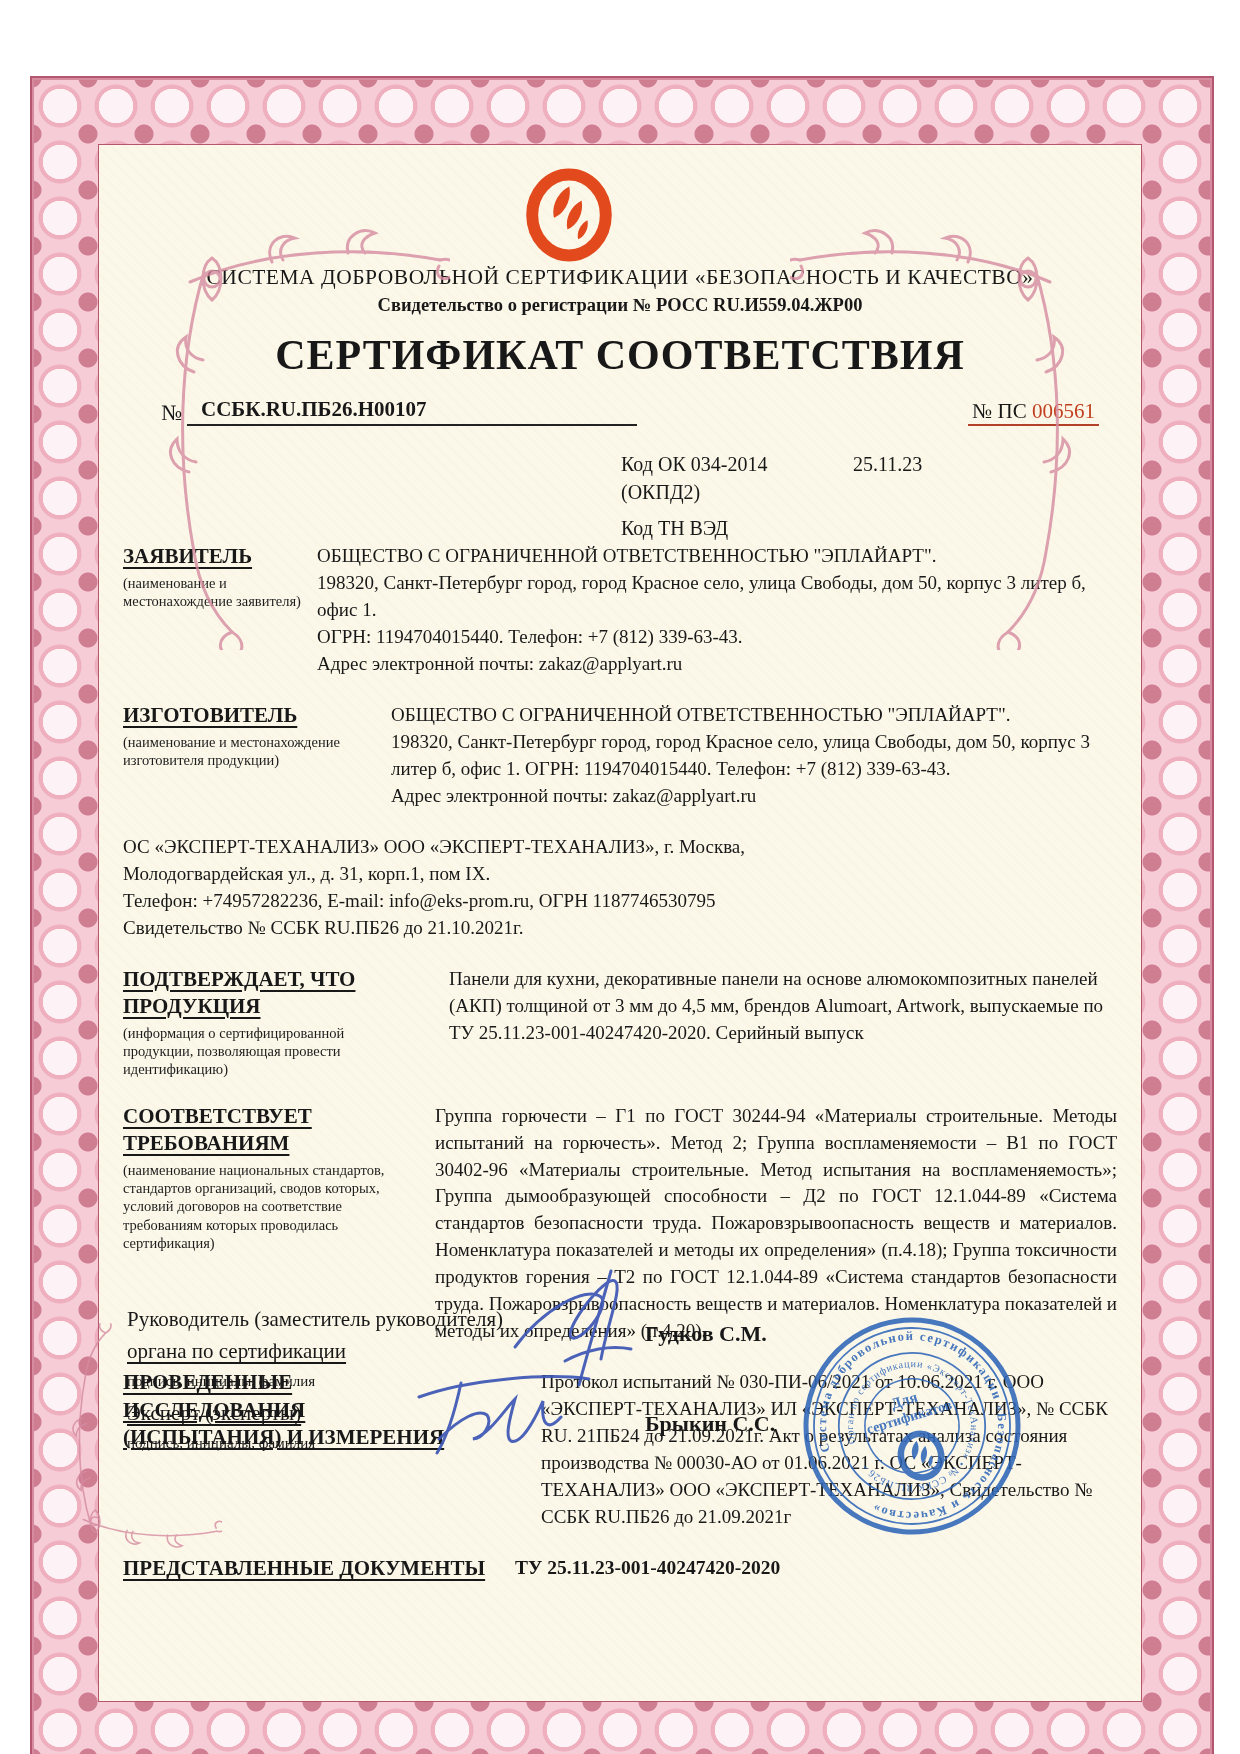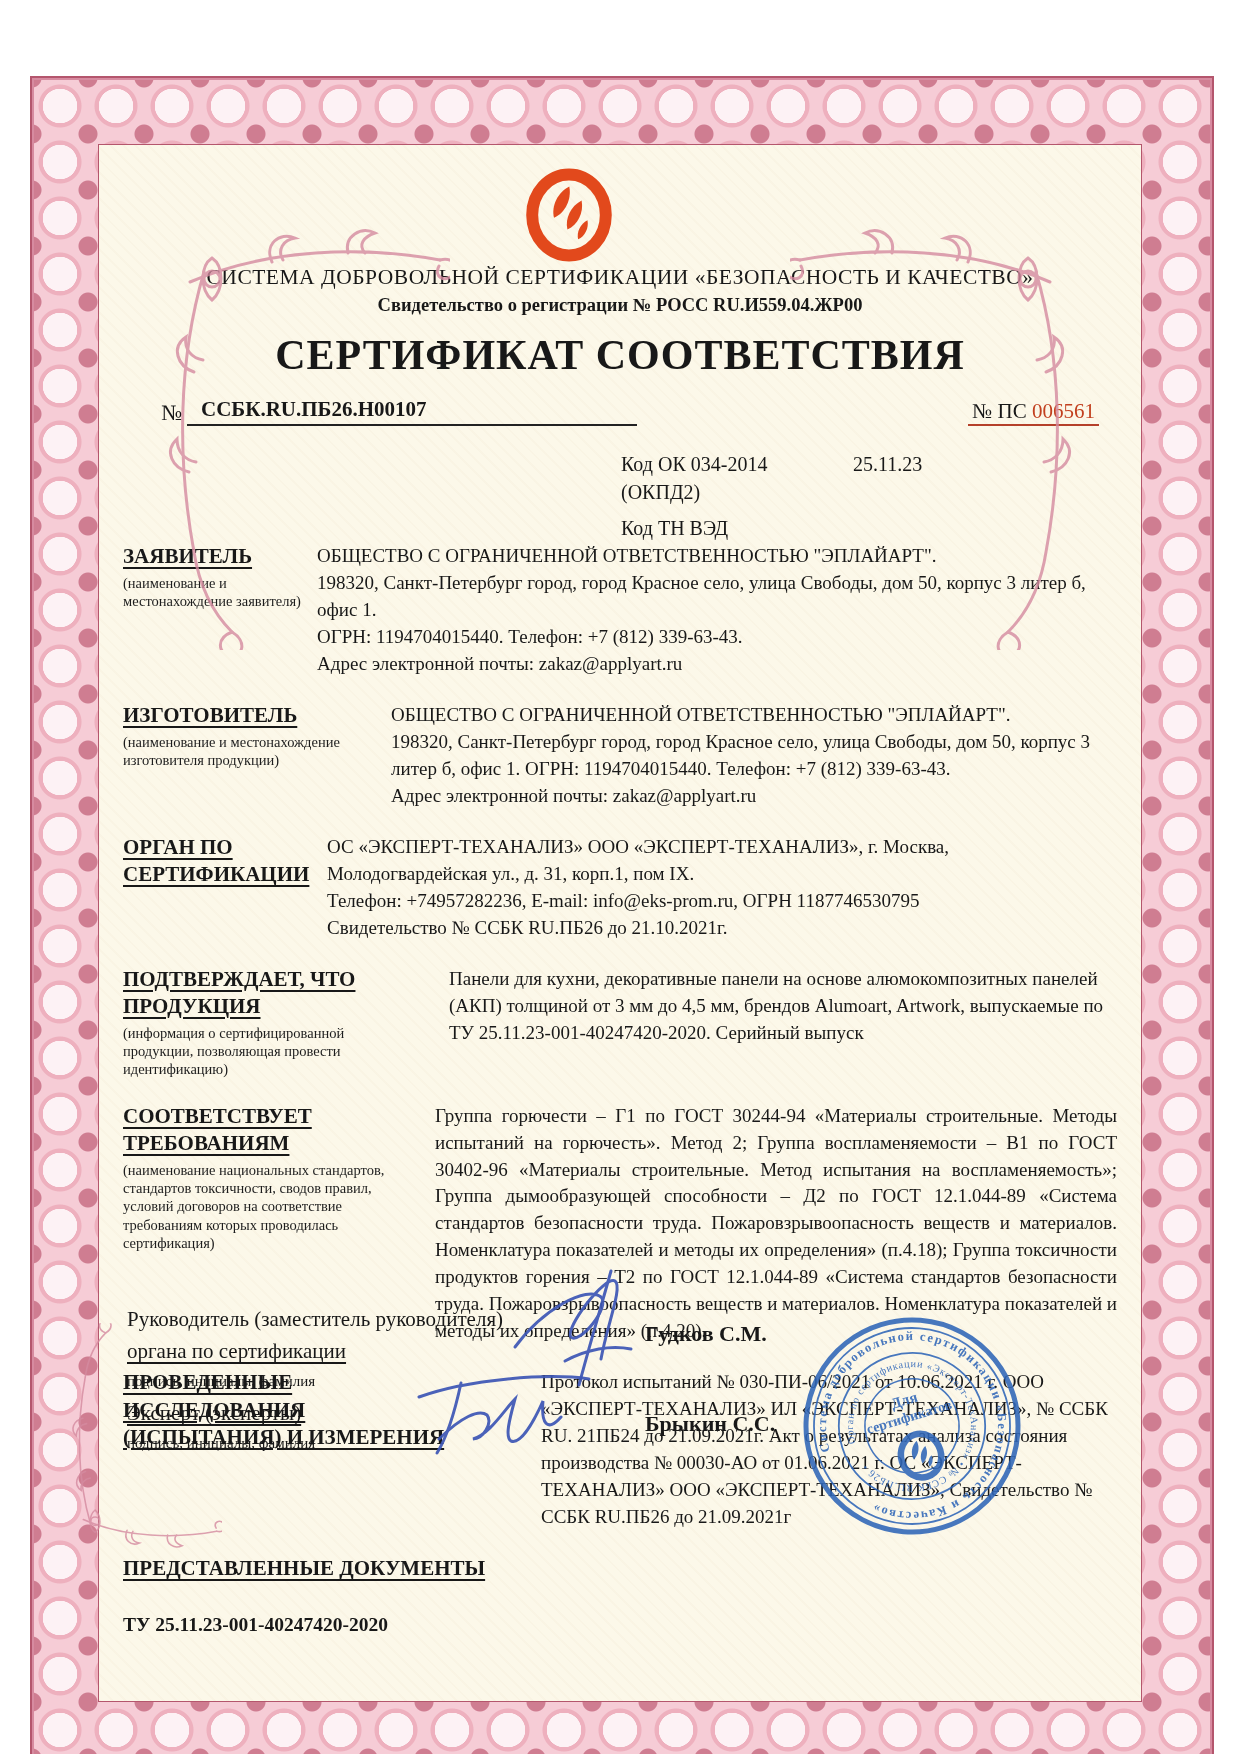--- a/index.html
+++ b/index.html
@@ -58,21 +58,21 @@
              text-decoration-thickness:2px;text-underline-offset:4px;line-height:1.3;}
   .sec-note{font-size:14.5px;line-height:1.25;margin-top:4px;color:#1d1d1d;}
   .sec-body{flex:1 1 auto;font-size:19px;line-height:1.42;}
   .w180 .sec-label{width:178px;}
   .w250 .sec-label{width:252px;}
   .w185 .sec-label{width:188px;}
   .w310 .sec-label{width:310px;}
   .w300 .sec-label{width:296px;}
   .w400 .sec-label{width:402px;}
   .just{text-align:justify;}
-  .docs-row{display:flex;gap:30px;margin-top:6px;flex-direction:column;}
+  .docs-row{display:flex;gap:30px;margin-top:6px;}
   .docs-row .sec-title{white-space:nowrap;}
   .docs-val{font-size:19.5px;font-weight:bold;padding-top:2px;}
   
   .sig-abs{position:absolute;font-size:21px;}
   .u{text-decoration:underline;text-decoration-thickness:1.5px;text-underline-offset:4px;}
   .cap{font-size:15px;}
   .sig-name{font-weight:bold;font-size:22px;}
   .ink{position:absolute;color:#3d56b5;opacity:.92;}
   
   .stamp{position:absolute;left:694px;top:1162px;width:238px;height:238px;
@@ -156,43 +156,40 @@
           <div class="sec-note">(наименование и местонахождение изготовителя продукции)</div>
         </div>
         <div class="sec-body">
           <div>ОБЩЕСТВО С ОГРАНИЧЕННОЙ ОТВЕТСТВЕННОСТЬЮ "ЭПЛАЙАРТ".</div>
           <div>198320, Санкт-Петербург город, город Красное село, улица Свободы, дом 50, корпус 3 литер б, офис 1. ОГРН: 1194704015440. Телефон: +7 (812) 339-63-43.</div>
           <div>Адрес электронной почты: zakaz@applyart.ru</div>
         </div>
       </div>
 
       <div class="sec w185">
-        <div class="sec-label">
-          <div class="sec-title">ОРГАН ПО СЕРТИФИКАЦИИ</div>
-        </div>
         <div class="sec-body">
           <div>ОС «ЭКСПЕРТ-ТЕХАНАЛИЗ» ООО «ЭКСПЕРТ-ТЕХАНАЛИЗ», г. Москва,</div>
           <div>Молодогвардейская ул., д. 31, корп.1, пом IX.</div>
           <div>Телефон: +74957282236, E-mail: info@eks-prom.ru, ОГРН 1187746530795</div>
           <div>Свидетельство № ССБК RU.ПБ26 до 21.10.2021г.</div>
         </div>
       </div>
 
       <div class="sec w310">
         <div class="sec-label" style="width:310px;">
           <div class="sec-title" style="max-width:240px;">ПОДТВЕРЖДАЕТ, ЧТО ПРОДУКЦИЯ</div>
           <div class="sec-note" style="max-width:290px;">(информация о сертифицированной продукции, позволяющая провести идентификацию)</div>
         </div>
         <div class="sec-body">Панели для кухни, декоративные панели на основе алюмокомпозитных панелей (АКП) толщиной от 3 мм до 4,5 мм, брендов Alumoart, Artwork, выпускаемые по ТУ 25.11.23-001-40247420-2020. Серийный выпуск</div>
       </div>
 
       <div class="sec w300">
         <div class="sec-label">
           <div class="sec-title" style="max-width:220px;">СООТВЕТСТВУЕТ ТРЕБОВАНИЯМ</div>
-          <div class="sec-note" style="max-width:290px;">(наименование национальных стандартов, стандартов токсичности, сводов правил, условий договоров на соответствие требованиям которых проводилась сертификация)</div>
+          <div class="sec-note" style="max-width:290px;">(наименование национальных стандартов, стандартов организаций, сводов которых, условий договоров на соответствие требованиям которых проводилась сертификация)</div>
         </div>
         <div class="sec-body just">Группа горючести – Г1 по ГОСТ 30244-94 «Материалы строительные. Методы испытаний на горючесть». Метод 2; Группа воспламеняемости – В1 по ГОСТ 30402-96 «Материалы строительные. Метод испытания на воспламеняемость»; Группа дымообразующей способности – Д2 по ГОСТ 12.1.044-89 «Система стандартов безопасности труда. Пожаровзрывоопасность веществ и материалов. Номенклатура показателей и методы их определения» (п.4.18); Группа токсичности продуктов горения – Т2 по ГОСТ 12.1.044-89 «Система стандартов безопасности труда. Пожаровзрывоопасность веществ и материалов. Номенклатура показателей и методы их определения» (п.4.20).</div>
       </div>
 
       <div class="sec w400">
         <div class="sec-label">
           <div class="sec-title" style="max-width:330px;">ПРОВЕДЕННЫЕ ИССЛЕДОВАНИЯ (ИСПЫТАНИЯ) И ИЗМЕРЕНИЯ</div>
         </div>
         <div class="sec-body">Протокол испытаний № 030-ПИ-06/2021 от 10.06.2021 г. ООО «ЭКСПЕРТ-ТЕХАНАЛИЗ» ИЛ «ЭКСПЕРТ-ТЕХАНАЛИЗ», № ССБК RU. 21ПБ24 до 21.09.2021г. Акт о результатах анализа состояния производства № 00030-АО от 01.06.2021 г. ОС «ЭКСПЕРТ-ТЕХАНАЛИЗ» ООО «ЭКСПЕРТ-ТЕХАНАЛИЗ», Свидетельство № ССБК RU.ПБ26 до 21.09.2021г</div>
       </div>

